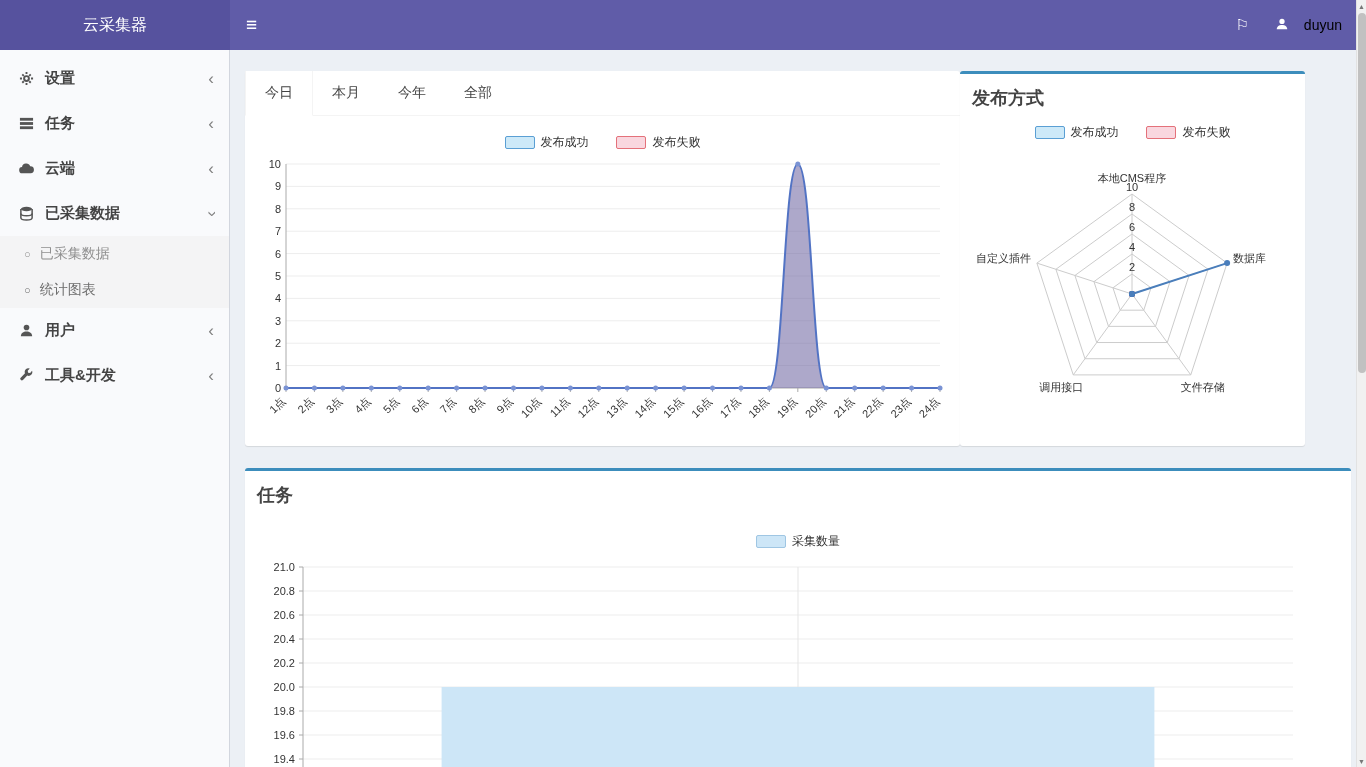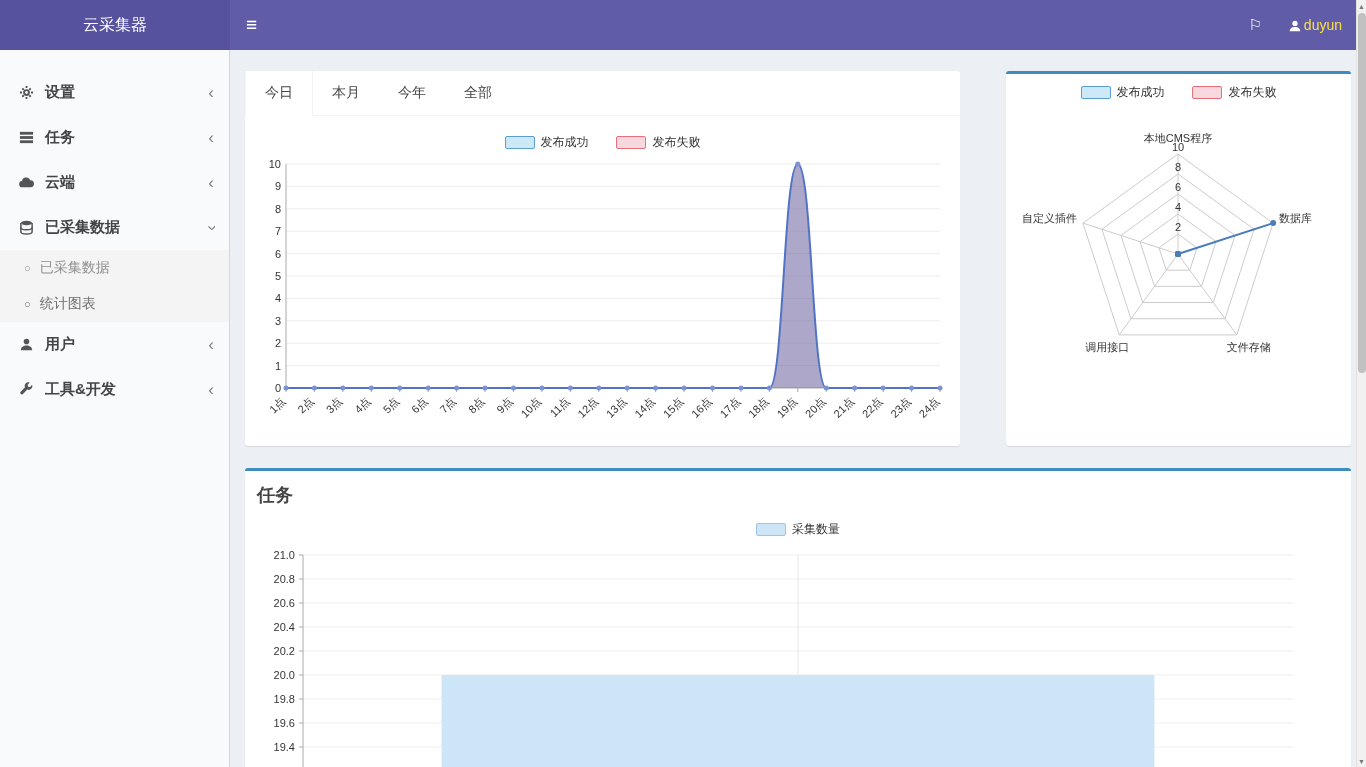--- a/index.html
+++ b/index.html
@@ -5,45 +5,45 @@
   *{box-sizing:border-box;margin:0;padding:0}
   html,body{width:1366px;height:767px;overflow:hidden}
   body{font-family:"Liberation Sans","DejaVu Sans",sans-serif;background:#ecf0f5;position:relative;font-size:14px;color:#333}
 
   
   .navbar{position:absolute;top:0;left:0;width:1356px;height:50px;background:#605ca8;display:flex;align-items:stretch;z-index:5}
   .logo{width:230px;background:#56529e;color:#fff;font-size:16px;display:flex;align-items:center;justify-content:center;font-weight:400;cursor:pointer}
   .hamburger{color:#fff;font-size:19px;line-height:50px;padding:0 16px;cursor:pointer;text-decoration:none}
   .nav-right{margin-left:auto;display:flex;align-items:center;padding-right:14px}
   .nav-flag{color:#fff;font-size:15px;margin-right:26px;cursor:pointer}
-  .nav-user{display:flex;align-items:flex-end;color:#fde047;font-size:14px;cursor:pointer;gap:2px}
+  .nav-user{display:flex;align-items:flex-start;color:#000000;font-size:14px;cursor:pointer;gap:15px}
 
   
   .sidebar{position:absolute;top:50px;left:0;bottom:0;width:230px;background:#f9fafc;border-right:1px solid #d2d6de;z-index:4}
-  .menu{padding-top:20px}
+  .menu{padding-top:6px}
   .menu-item{display:flex;align-items:center;padding:13px 15px;color:#444;font-size:15px;font-weight:bold;cursor:pointer;text-decoration:none}
   .mi-icon{width:22px;margin-right:8px;display:inline-flex;justify-content:center}
   .mi-icon svg{width:15px;height:15px;fill:#555}
   .chev{margin-left:auto;color:#808080;font-size:17px;line-height:10px;font-weight:normal}
   .chev.down{transform:rotate(-90deg)}
   .submenu{background:#f4f4f5}
   .submenu-item{display:flex;align-items:center;padding:9px 15px 9px 24px;color:#8f8f8f;font-size:14px;cursor:pointer;text-decoration:none}
   .submenu-item.active{color:#6e6e6e}
   .dot{font-size:11px;margin-right:9px;line-height:1}
 
   
   .content{margin-left:230px;padding:13px 15px 0 15px}
   .content-header{position:relative;padding:6px 0 20px}
   .page-title{font-size:24px;font-weight:normal;color:#333}
   .breadcrumb{position:absolute;right:0;top:14px;font-size:12.5px;color:#444;display:flex;align-items:center;gap:6px}
   .breadcrumb a{color:#444;text-decoration:none;display:flex;align-items:center;gap:4px;cursor:pointer}
   .crumb-sep{color:#999;font-size:11px}
   .crumb-last{color:#777}
 
-  .row1{display:flex;justify-content:space-between}
+  .row1{display:flex;}
   .box{background:#fff;border-radius:3px;box-shadow:0 1px 1px rgba(0,0,0,.1);margin-bottom:22px}
   .box-blue-top{border-top:3px solid #3c8dbc}
   .box-tabs{width:715px}
   .box-radar{width:345px}
   .box-tasks{width:100%}
 
   .tabs{display:flex;border-bottom:1px solid #f4f4f4}
   .tab{padding:13px 19px;font-size:14px;color:#444;cursor:pointer;text-decoration:none}
   .tab.active{background:#fff;border-left:1px solid #f4f4f4;border-right:1px solid #f4f4f4;margin-bottom:-1px;border-bottom:1px solid #fff}
 
@@ -310,20 +310,21 @@
             <circle cx="568.2608695652174" cy="232" r="2.5" fill="#7a93d4"></circle>
             <circle cx="596.695652173913" cy="232" r="2.5" fill="#7a93d4"></circle>
             <circle cx="625.1304347826087" cy="232" r="2.5" fill="#7a93d4"></circle>
             <circle cx="653.5652173913044" cy="232" r="2.5" fill="#7a93d4"></circle>
             <circle cx="682" cy="232" r="2.5" fill="#7a93d4"></circle>
           </svg>
       </div>
     </section>
 
     <section class="box box-radar box-blue-top">
+      <h2 class="box-title">发布方式</h2>
       <div class="box-body">
         <div class="legend" style="margin-top:0">
           <span class="legend-item">
             <span class="swatch" style="background: rgb(205, 233, 248); border-color: rgb(90, 159, 212);"></span>
             <span class="legend-label">发布成功</span>
           </span>
           <span class="legend-item">
             <span class="swatch" style="background: rgb(249, 215, 223); border-color: rgb(228, 113, 122);"></span>
             <span class="legend-label">发布失败</span>
           </span>
@@ -362,21 +363,21 @@
             <circle cx="162" cy="150" r="3" fill="#4a7ebb"></circle>
             <circle cx="162" cy="150" r="3" fill="#4a7ebb"></circle>
           </svg>
       </div>
     </section>
   </div>
 
   <section class="box box-tasks box-blue-top">
     <h2 class="box-title">任务</h2>
     <div class="box-body">
-      <div class="legend" style="margin-top:0">
+      <div class="legend" style="margin-top:12px">
         <span class="legend-item">
           <span class="swatch" style="background: rgb(205, 230, 247); border-color: rgb(159, 198, 227);"></span>
           <span class="legend-label">采集数量</span>
         </span>
       </div>
       <svg id="bar-chart" class="chart" width="1080" height="230">
           <line x1="45" x2="1035" y1="10" y2="10" stroke="#ededed"></line>
           <line x1="41" x2="45" y1="10" y2="10" stroke="#aaa"></line>
           <text x="37" y="14" font-size="11" fill="#333" text-anchor="end">21.0</text>
           <line x1="45" x2="1035" y1="33.999999999999915" y2="33.999999999999915" stroke="#ededed"></line>

